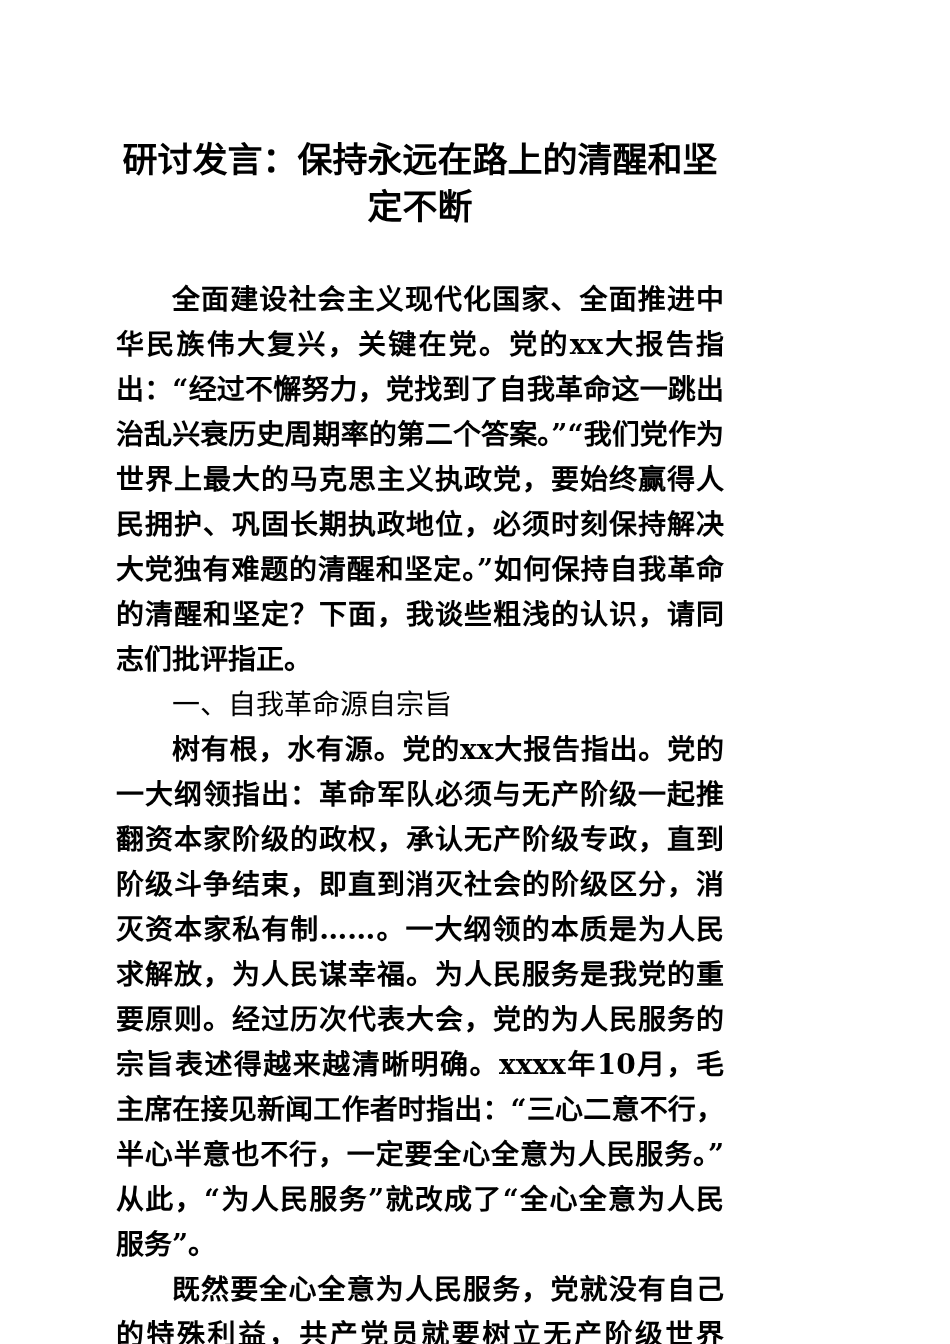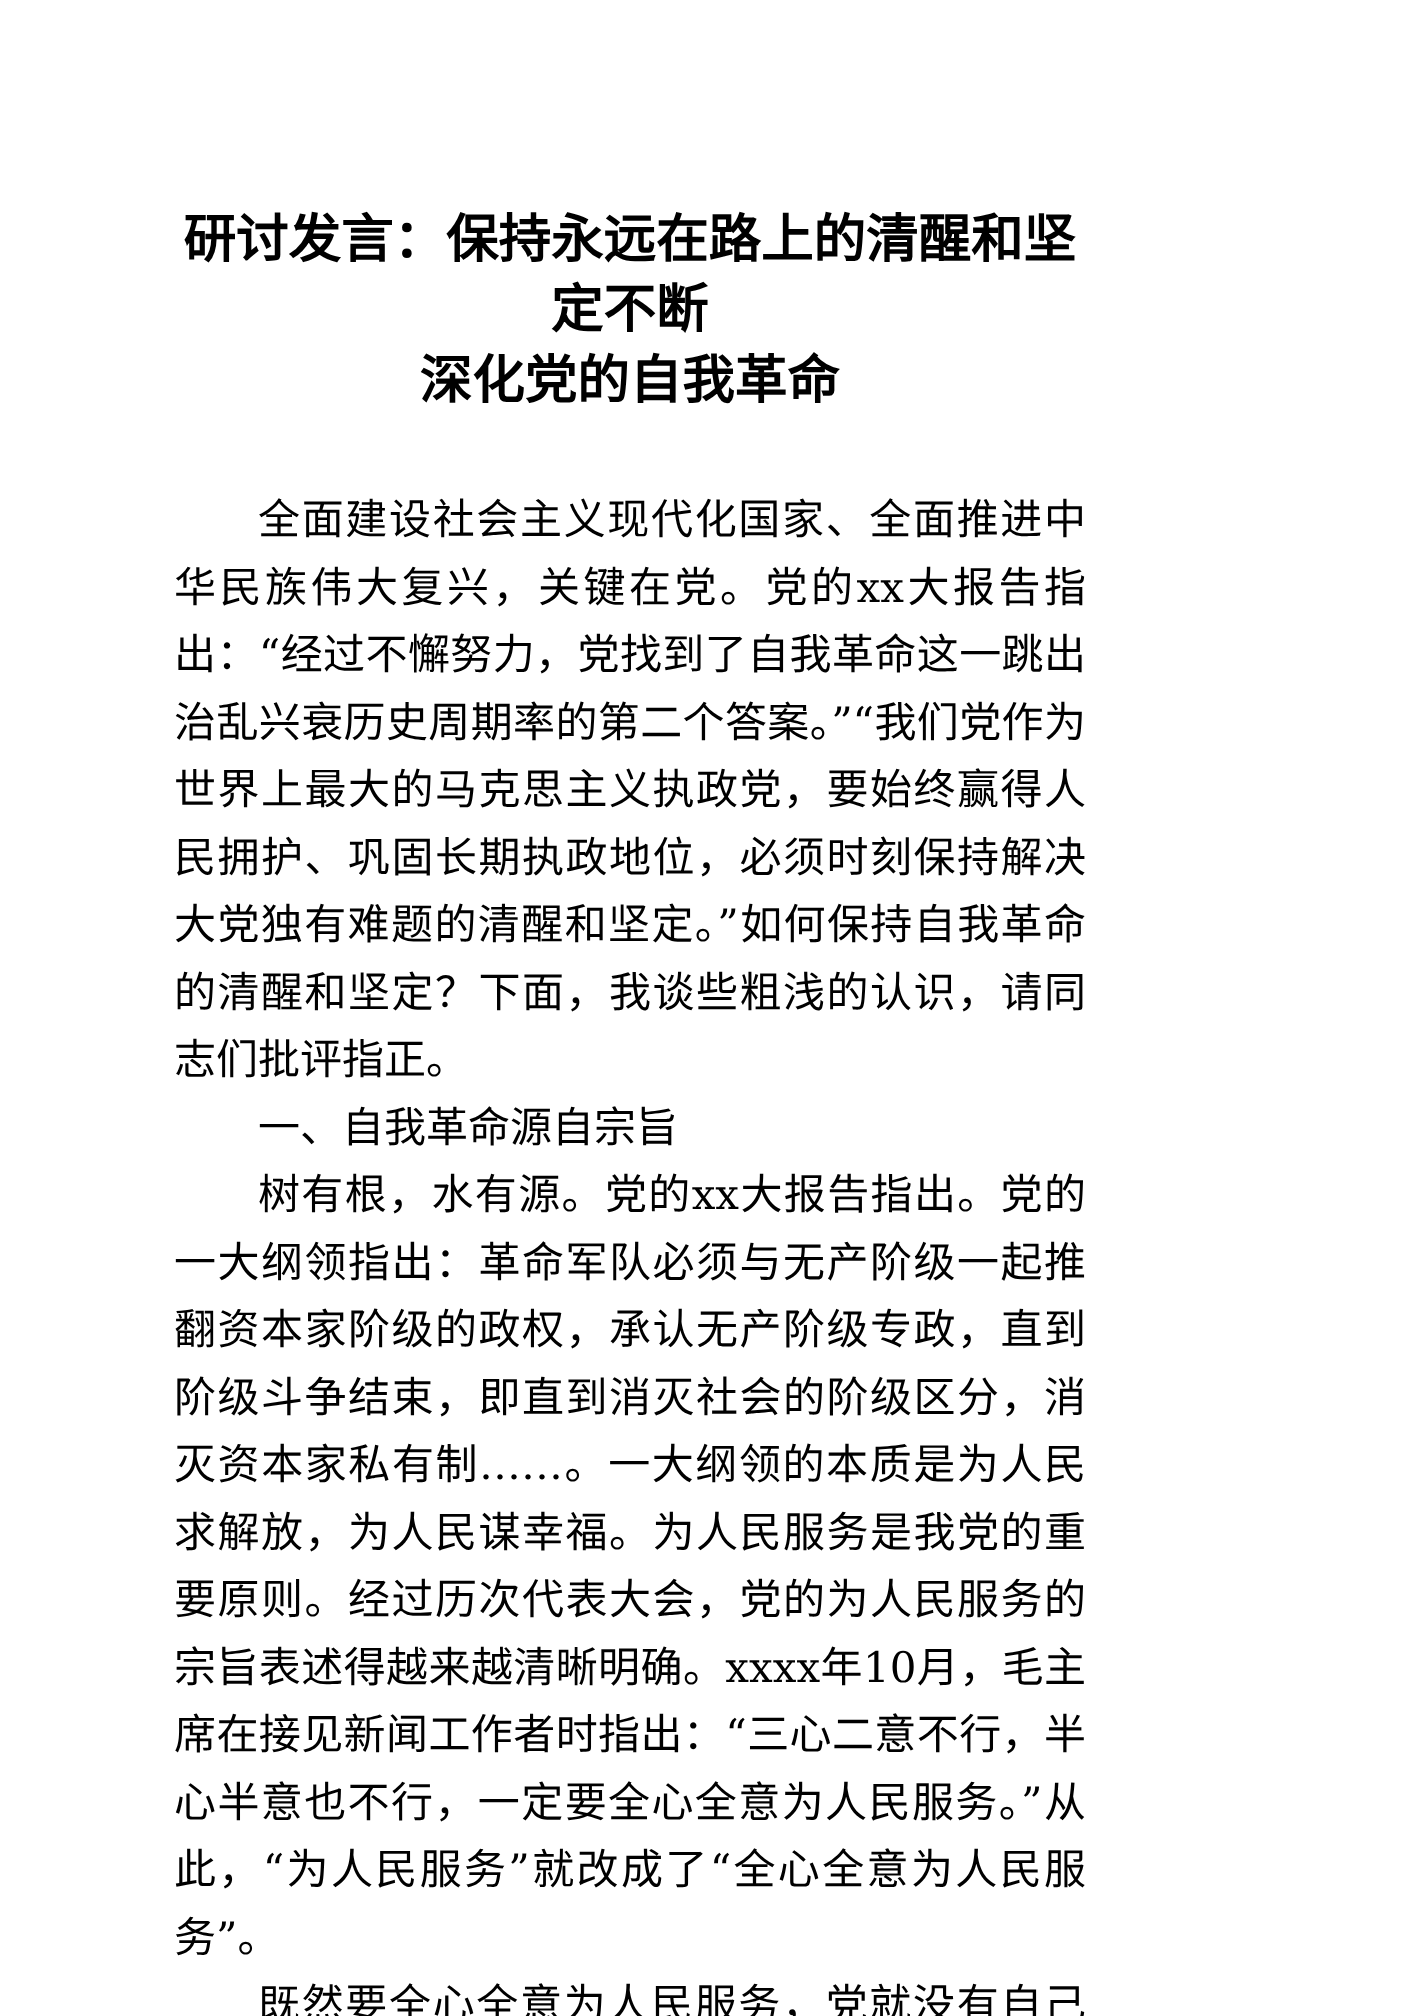--- a/index.html
+++ b/index.html
@@ -38,37 +38,37 @@
   .section-heading {
     margin: 0;
     padding: 0;
     font-size: 28px;
     line-height: 45px;
     color: #000000;
   }
   .para {
     text-align: justify;
     text-justify: inter-ideograph;
+    font-weight: bold;
   }
   .indent {
     text-indent: 2em;
   }
   .section-heading {
     font-family: "DejaVu Sans", "Liberation Sans", sans-serif;
     font-weight: 400;
     font-size: 28px;
   }
 </style>
 </head>
 <body>
 
 <div class="page">
   <h1 class="doc-title">
     <span class="title-line">研讨发言：保持永远在路上的清醒和坚定不断</span>
-    <span class="title-line">深化党的自我革命</span>
   </h1>
 
   <div class="doc-body">
 
     <p class="para indent">全面建设社会主义现代化国家、全面推进中华民族伟大复兴，关键在党。党的xx大报告指出：“经过不懈努力，党找到了自我革命这一跳出治乱兴衰历史周期率的第二个答案。”“我们党作为世界上最大的马克思主义执政党，要始终赢得人民拥护、巩固长期执政地位，必须时刻保持解决大党独有难题的清醒和坚定。”如何保持自我革命的清醒和坚定？下面，我谈些粗浅的认识，请同志们批评指正。</p>
 
     <h2 class="section-heading indent">一、自我革命源自宗旨</h2>
 
     <p class="para indent">树有根，水有源。党的xx大报告指出。党的一大纲领指出：革命军队必须与无产阶级一起推翻资本家阶级的政权，承认无产阶级专政，直到阶级斗争结束，即直到消灭社会的阶级区分，消灭资本家私有制……。一大纲领的本质是为人民求解放，为人民谋幸福。为人民服务是我党的重要原则。经过历次代表大会，党的为人民服务的宗旨表述得越来越清晰明确。xxxx年10月，毛主席在接见新闻工作者时指出：“三心二意不行，半心半意也不行，一定要全心全意为人民服务。”从此，“为人民服务”就改成了“全心全意为人民服务”。</p>
 

